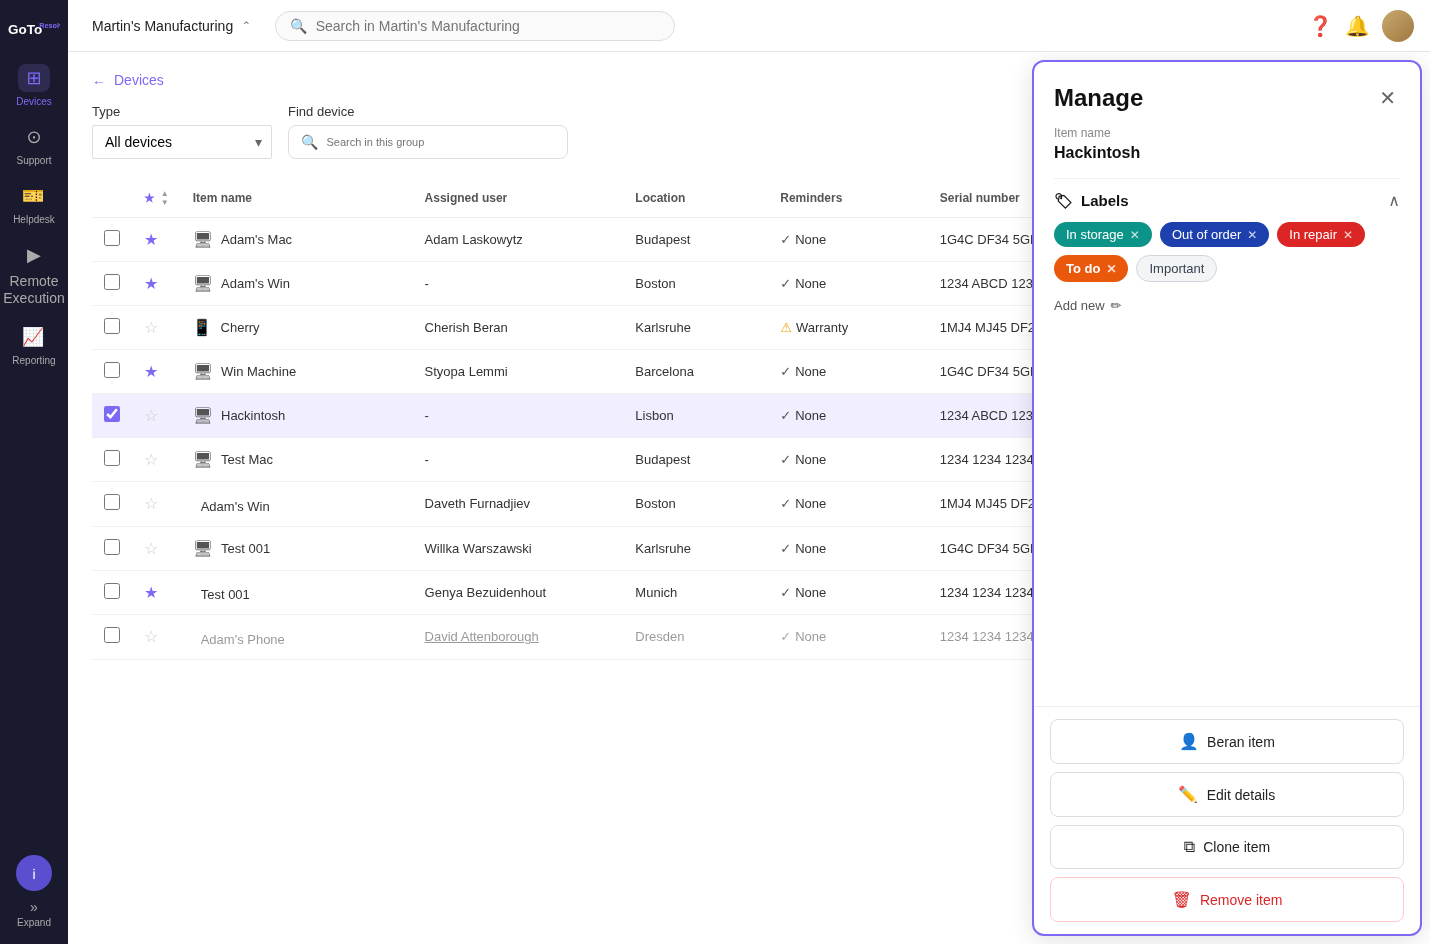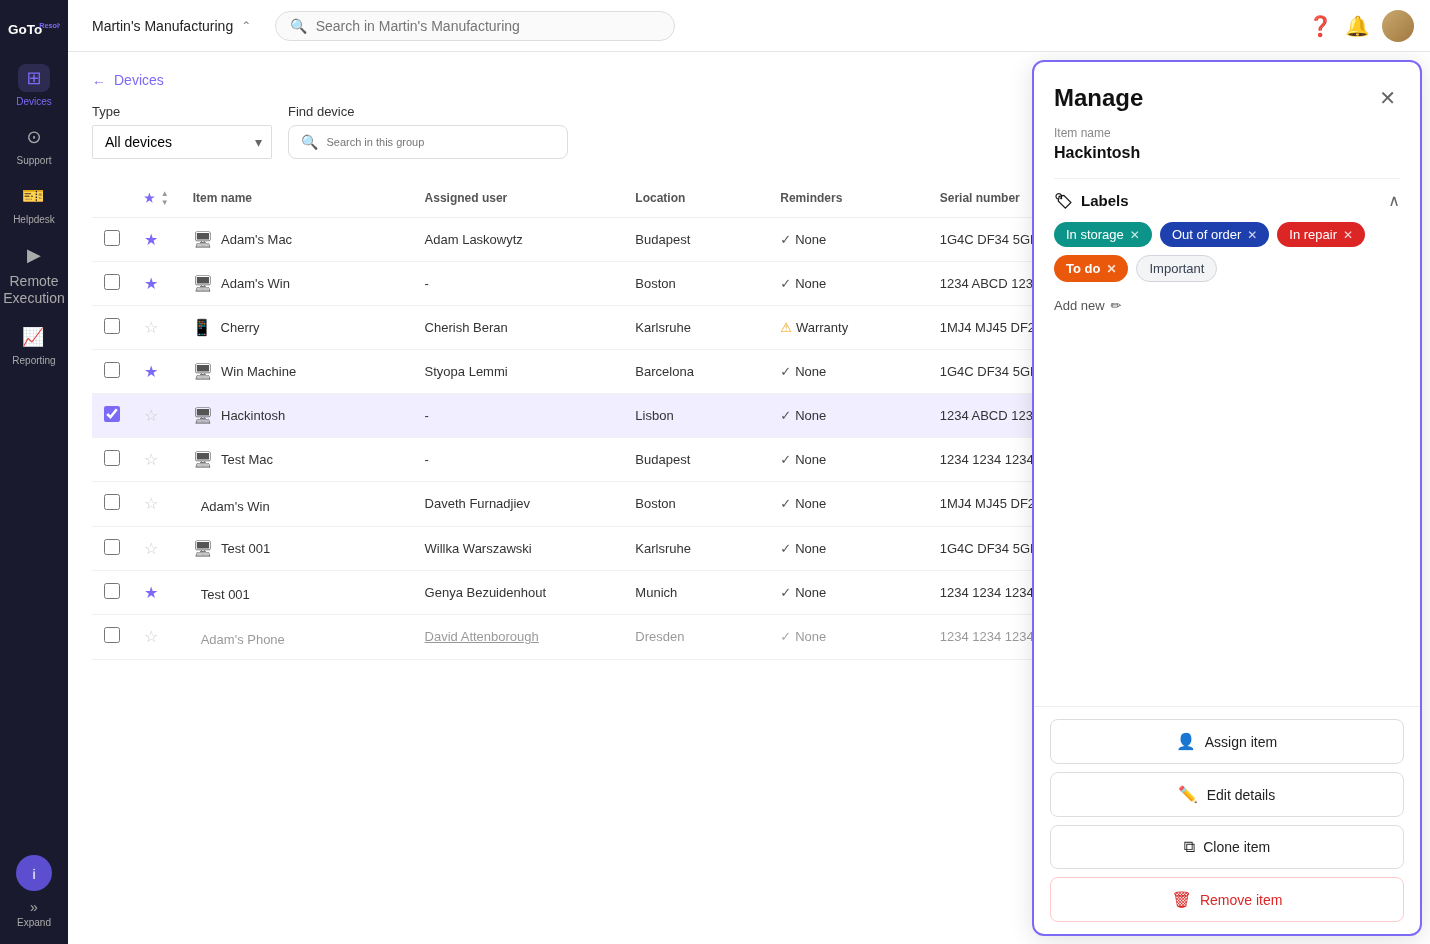--- a/index.html
+++ b/index.html
@@ -682,21 +682,21 @@
 
         <div class="add-new-row">
           <span>Add new</span>
           <span style="font-size:13px;">✏</span>
         </div>
       </div>
 
       <div class="manage-footer" id="manage-actions">
       <button class="action-btn">
             <span class="btn-icon">👤</span>
-            <span>Assign item</span>
+            <span>Beran item</span>
           </button>
           <button class="action-btn">
             <span class="btn-icon">✏️</span>
             <span>Edit details</span>
           </button>
           <button class="action-btn">
             <span class="btn-icon">⧉</span>
             <span>Clone item</span>
           </button>
           <button class="action-btn danger">

